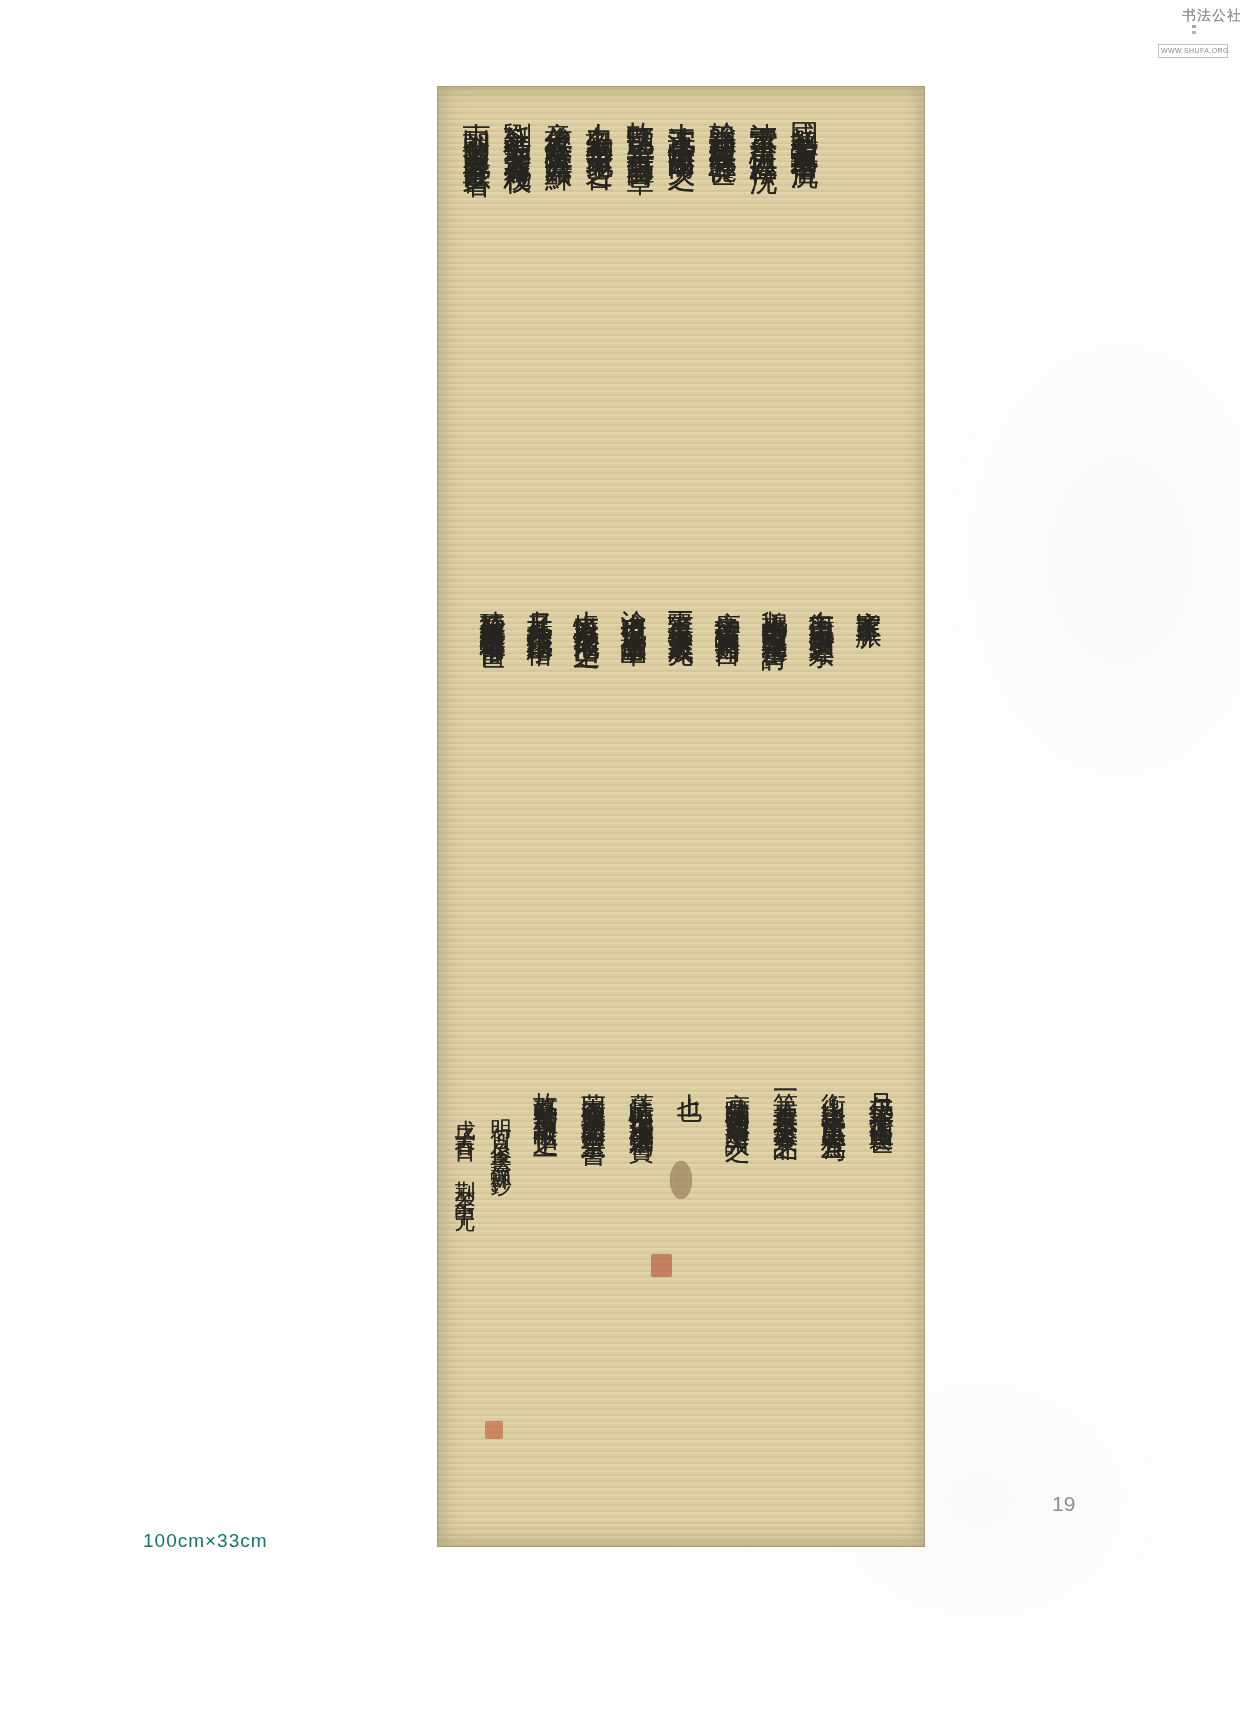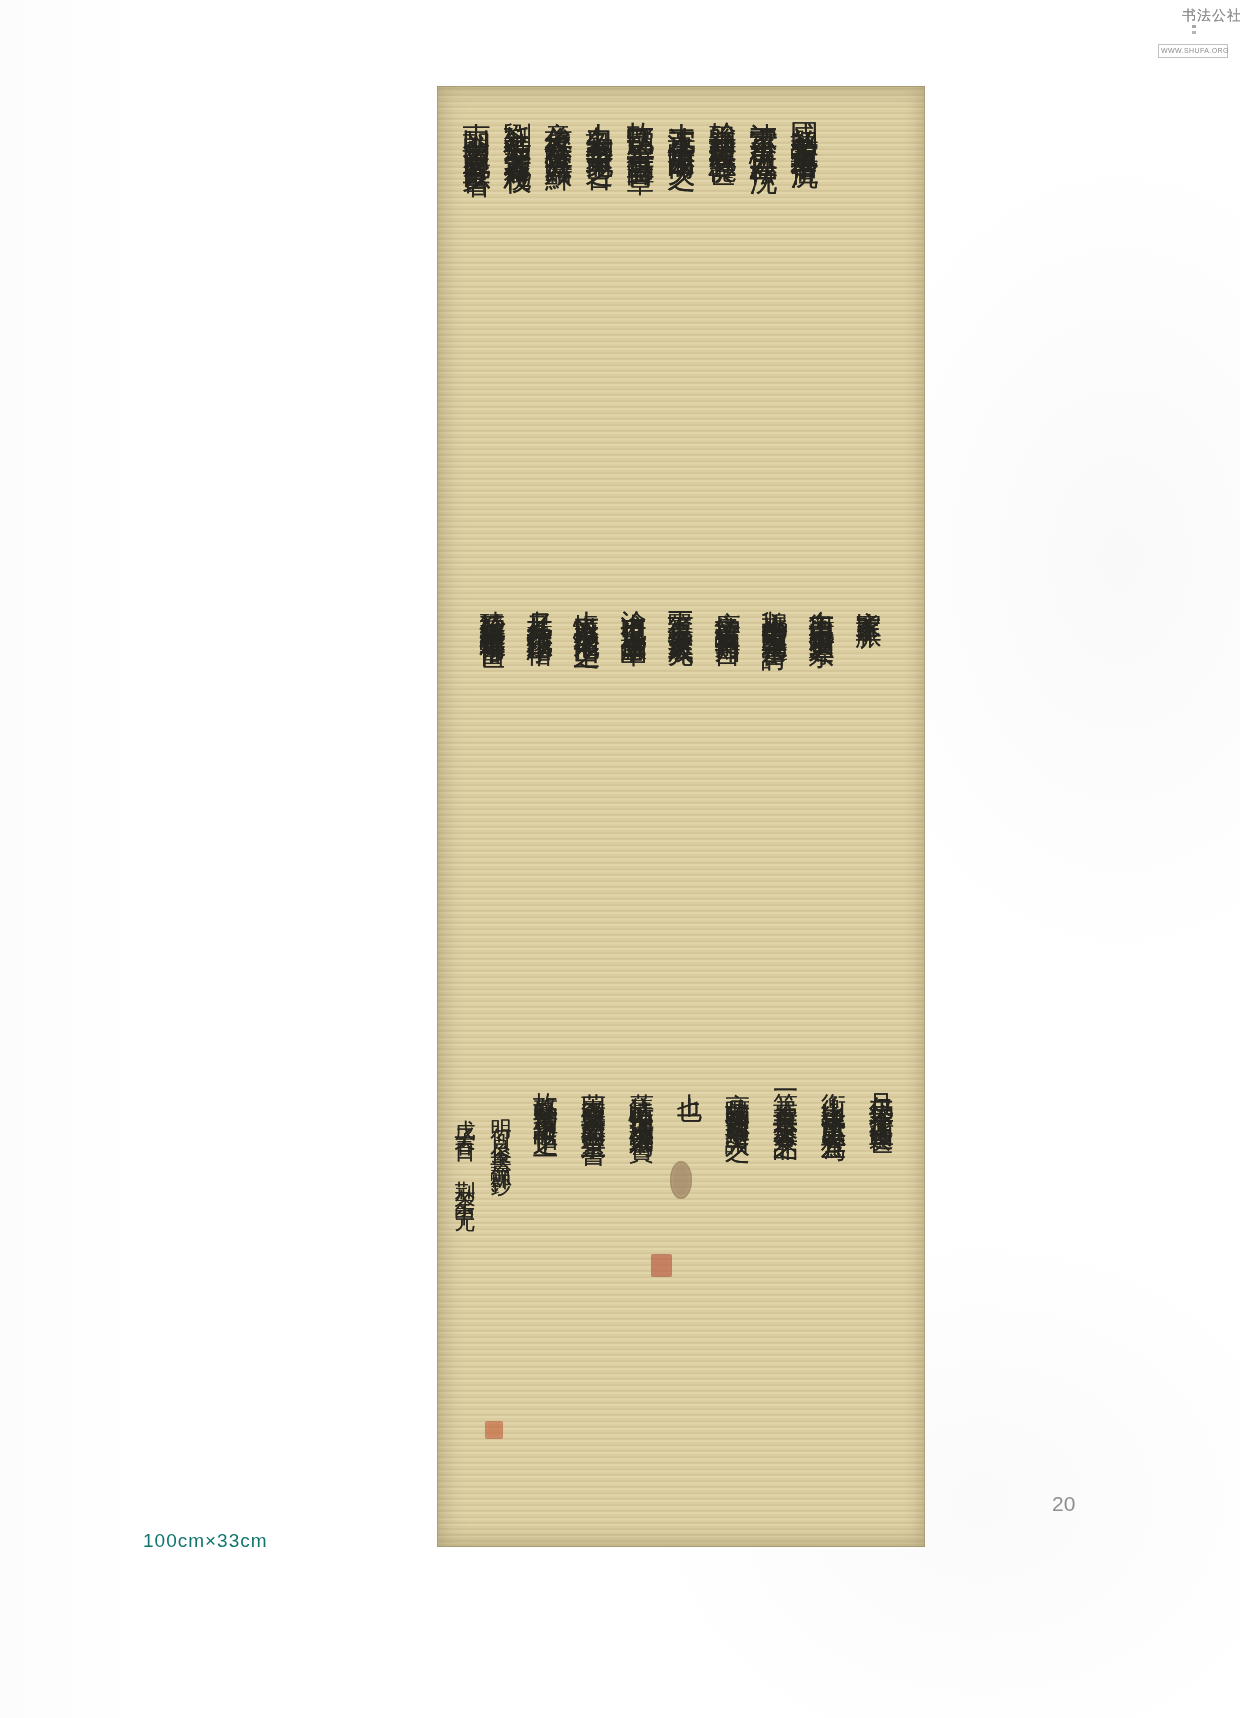--- a/index.html
+++ b/index.html
@@ -154,13 +154,13 @@
       <div class="col">戊子春日　荆楚余中元</div>
     </div>
 
   <div class="seal seal-oval" style="background-color: rgb(143, 115, 84);"></div>
   <div class="seal seal-sq1" style="background-color: rgb(184, 80, 58);"></div>
   <div class="seal seal-sq2" style="background-color: rgb(192, 92, 53);"></div>
 </div>
 
 <div class="caption">100cm×33cm</div>
 
-<div class="page-number">20</div>
+<div class="page-number">19</div>
 
 </body></html>

